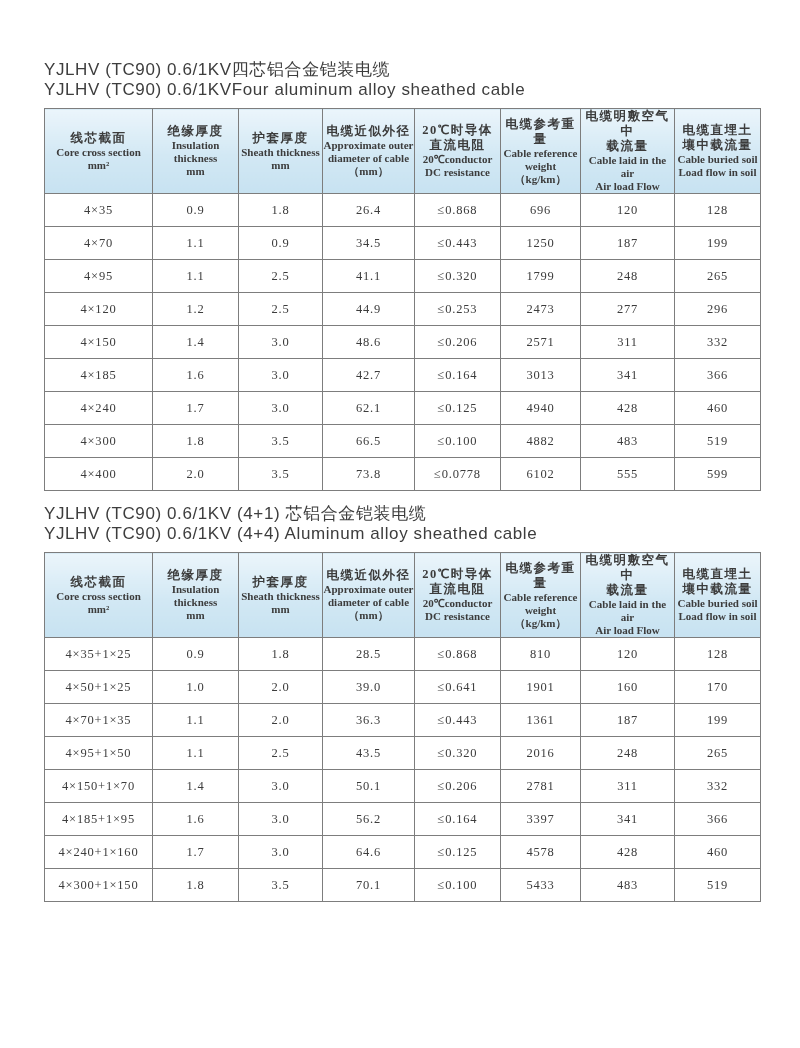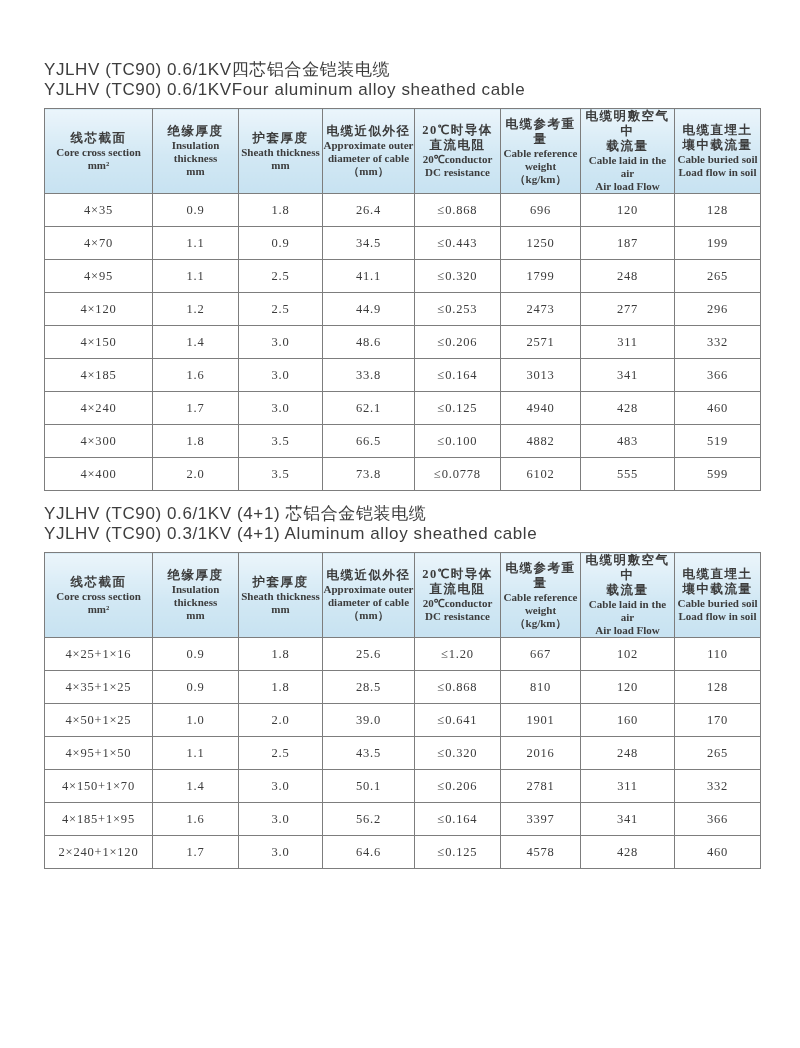--- a/index.html
+++ b/index.html
@@ -176,21 +176,21 @@
               <td>48.6</td>
               <td>≤0.206</td>
               <td>2571</td>
               <td>311</td>
               <td>332</td>
             </tr>
             <tr>
               <td>4×185</td>
               <td>1.6</td>
               <td>3.0</td>
-              <td>33.8</td>
+              <td>42.7</td>
               <td>≤0.164</td>
               <td>3013</td>
               <td>341</td>
               <td>366</td>
             </tr>
             <tr>
               <td>4×240</td>
               <td>1.7</td>
               <td>3.0</td>
               <td>62.1</td>
@@ -219,21 +219,21 @@
               <td>555</td>
               <td>599</td>
             </tr>
           </tbody>
       </table>
     </div>
 
     <div class="section-2">
       <div class="title-block">
         <p class="title">YJLHV (TC90) 0.6/1KV (4+1) 芯铝合金铠装电缆</p>
-        <p class="title">YJLHV (TC90) 0.3/1KV (4+1) Aluminum alloy sheathed cable</p>
+        <p class="title">YJLHV (TC90) 0.6/1KV (4+4) Aluminum alloy sheathed cable</p>
       </div>
       <table class="spec-table t2">
         <colgroup>
           <col style="width:108px">
             <col style="width:86px">
             <col style="width:84px">
             <col style="width:92px">
           <col style="width:86px">
             <col style="width:80px">
             <col style="width:94px">
@@ -284,50 +284,50 @@
               <th>
                 <span class="hl zh">电缆直埋土</span>
                 <span class="hl zh">壤中载流量</span>
                 <span class="hl en">Cable buried soil</span>
                 <span class="hl en">Load flow in soil</span>
               </th>
             </tr>
           </thead>
         <tbody>
             <tr>
-              <td>4×25+1×16</td>
-              <td>0.9</td>
-              <td>1.8</td>
-              <td>25.6</td>
-              <td>≤1.20</td>
-              <td>667</td>
-              <td>102</td>
-              <td>110</td>
-            </tr>
-            <tr>
               <td>4×35+1×25</td>
               <td>0.9</td>
               <td>1.8</td>
               <td>28.5</td>
               <td>≤0.868</td>
               <td>810</td>
               <td>120</td>
               <td>128</td>
             </tr>
             <tr>
               <td>4×50+1×25</td>
               <td>1.0</td>
               <td>2.0</td>
               <td>39.0</td>
               <td>≤0.641</td>
               <td>1901</td>
               <td>160</td>
               <td>170</td>
             </tr>
             <tr>
+              <td>4×70+1×35</td>
+              <td>1.1</td>
+              <td>2.0</td>
+              <td>36.3</td>
+              <td>≤0.443</td>
+              <td>1361</td>
+              <td>187</td>
+              <td>199</td>
+            </tr>
+            <tr>
               <td>4×95+1×50</td>
               <td>1.1</td>
               <td>2.5</td>
               <td>43.5</td>
               <td>≤0.320</td>
               <td>2016</td>
               <td>248</td>
               <td>265</td>
             </tr>
             <tr>
@@ -344,27 +344,37 @@
               <td>4×185+1×95</td>
               <td>1.6</td>
               <td>3.0</td>
               <td>56.2</td>
               <td>≤0.164</td>
               <td>3397</td>
               <td>341</td>
               <td>366</td>
             </tr>
             <tr>
-              <td>2×240+1×120</td>
+              <td>4×240+1×160</td>
               <td>1.7</td>
               <td>3.0</td>
               <td>64.6</td>
               <td>≤0.125</td>
               <td>4578</td>
               <td>428</td>
               <td>460</td>
             </tr>
+            <tr>
+              <td>4×300+1×150</td>
+              <td>1.8</td>
+              <td>3.5</td>
+              <td>70.1</td>
+              <td>≤0.100</td>
+              <td>5433</td>
+              <td>483</td>
+              <td>519</td>
+            </tr>
           </tbody>
       </table>
     </div>
 
   </div>
 </div>
 
 </body></html>

